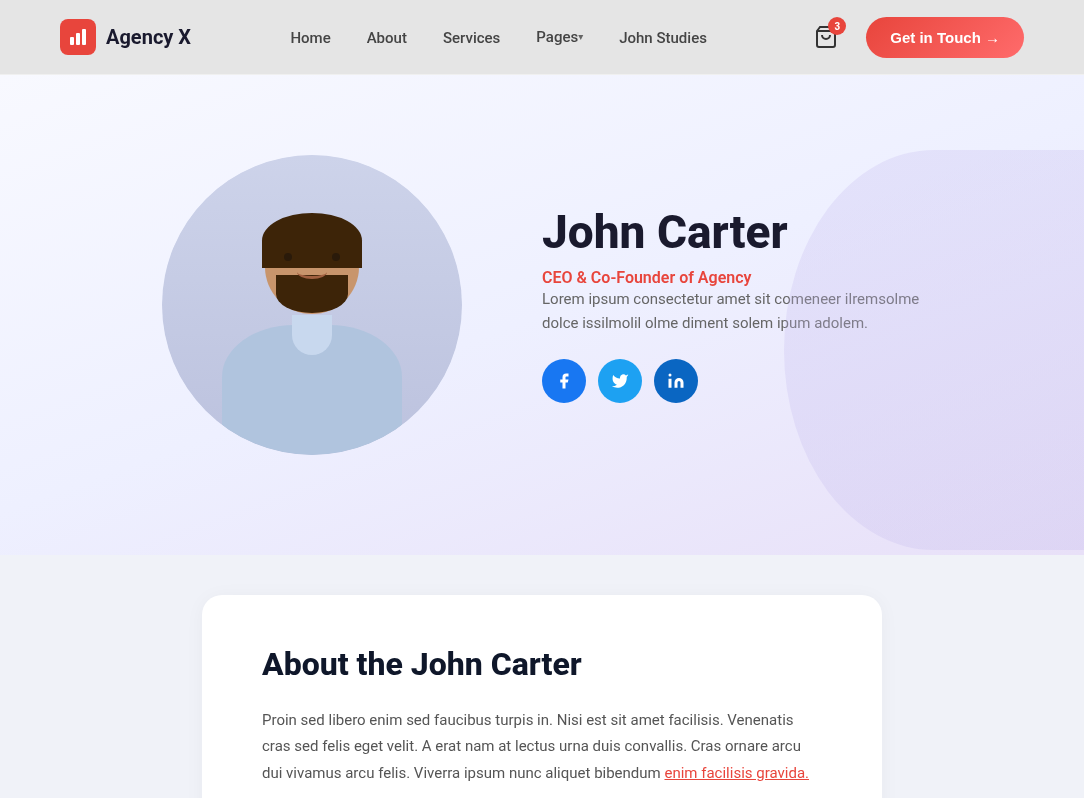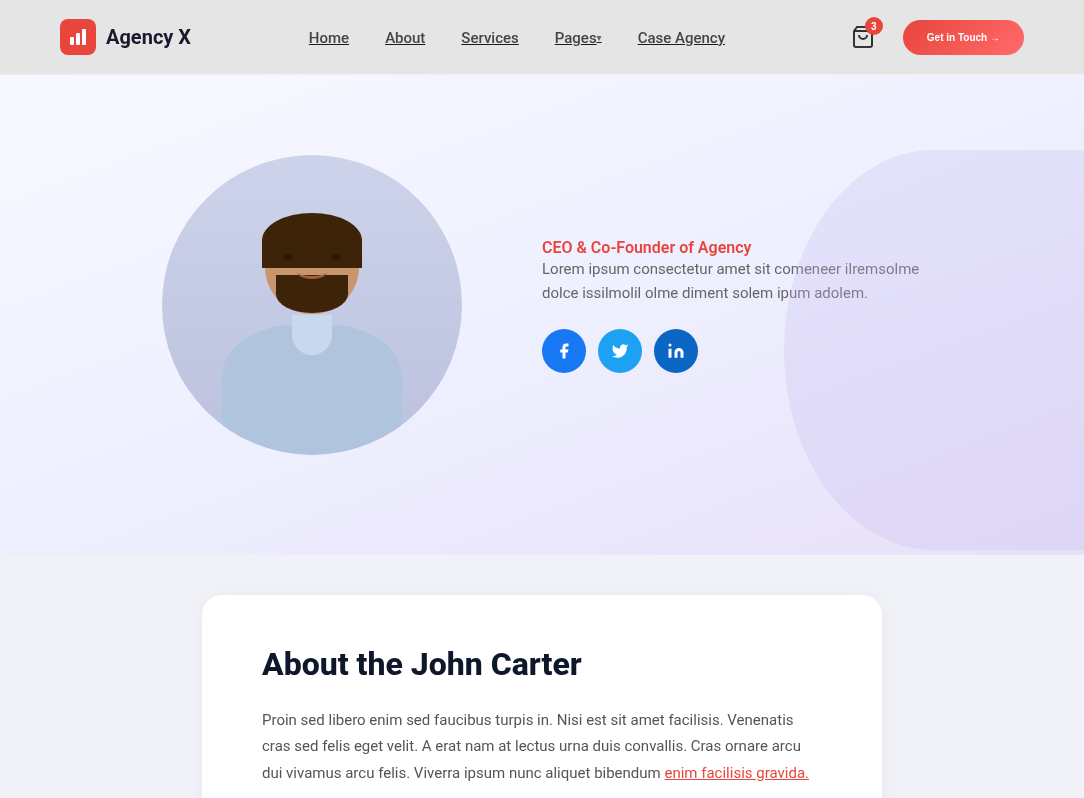--- a/index.html
+++ b/index.html
@@ -32,24 +32,23 @@
       height: 36px;
       background: #e8453c;
       border-radius: 8px;
       display: flex;
       align-items: center;
       justify-content: center;
     }
     .brand-icon svg { width: 20px; height: 20px; }
     .nav-links {
       display: flex;
-      align-items: flex-end;
+      align-items: flex-start;
       gap: 36px;
       list-style: none;
-      text-decoration: underline;
     }
     .nav-links a {
       text-decoration: none;
       color: #444;
       font-size: 15px;
       font-weight: 500;
     }
     .pages-link {
       display: flex;
       align-items: center;
@@ -85,21 +84,21 @@
       display: flex;
       align-items: center;
       justify-content: center;
     }
     .get-in-touch-btn {
       background: linear-gradient(135deg, #e8453c, #ff6b6b);
       color: #fff;
       border: none;
       border-radius: 50px;
       padding: 12px 24px;
-      font-size: 10px;
+      font-size: 15px;
       font-weight: 600;
       cursor: pointer;
       display: flex;
       align-items: center;
       gap: 8px;
     }
 
     
     .hero-section {
       background: linear-gradient(160deg, #f8f9ff 0%, #eef0ff 50%, #e8e0f8 100%);
@@ -225,21 +224,21 @@
   <ul class="nav-links">
     <li><a href="#">Home</a></li>
     <li><a href="#">About</a></li>
     <li><a href="#">Services</a></li>
     <li>
       <a class="pages-link" href="#">
         <span>Pages</span>
         <span class="chevron-down">▾</span>
       </a>
     </li>
-    <li><a href="#">Case Agency</a></li>
+    <li><a href="#">John Studies</a></li>
   </ul>
 
   <div class="nav-actions">
     <button class="cart-btn">
       <svg width="24" height="24" viewBox="0 0 24 24" fill="none" stroke="#333" stroke-width="2">
         <path d="M6 2L3 6v14a2 2 0 002 2h14a2 2 0 002-2V6l-3-4z"></path>
         <line x1="3" y1="6" x2="21" y2="6"></line>
         <path d="M16 10a4 4 0 01-8 0"></path>
       </svg>
       <span class="cart-badge">3</span>
@@ -270,20 +269,21 @@
           <div style="position:absolute;width:30px;height:14px;border-bottom:3px solid #a06040;border-radius:0 0 50% 50%;top:110px;left:135px;z-index:5;"></div>
 
           <div style="position:absolute;width:180px;height:130px;background:#b0c4de;border-radius:40% 40% 0 0;bottom:0;left:50%;transform:translateX(-50%);z-index:1;"></div>
 
           <div style="position:absolute;width:40px;height:40px;background:#c8d8ee;border-radius:0 0 50% 50%;bottom:100px;left:50%;transform:translateX(-50%);z-index:5;"></div>
         </div>
       </div>
     </div>
 
     <div class="hero-content">
+      <h1 class="person-name">John Carter</h1>
       <p class="person-title">CEO &amp; Co-Founder of Agency</p>
       <p class="person-bio">Lorem ipsum consectetur amet sit comeneer ilremsolme dolce issilmolil olme diment solem ipum adolem.</p>
       <div class="social-links">
         <button class="social-btn social-facebook">
           <svg width="18" height="18" viewBox="0 0 24 24" fill="white">
             <path d="M18 2h-3a5 5 0 00-5 5v3H7v4h3v8h4v-8h3l1-4h-4V7a1 1 0 011-1h3z"></path>
           </svg>
         </button>
         <button class="social-btn social-twitter">
           <svg width="18" height="18" viewBox="0 0 24 24" fill="white">

